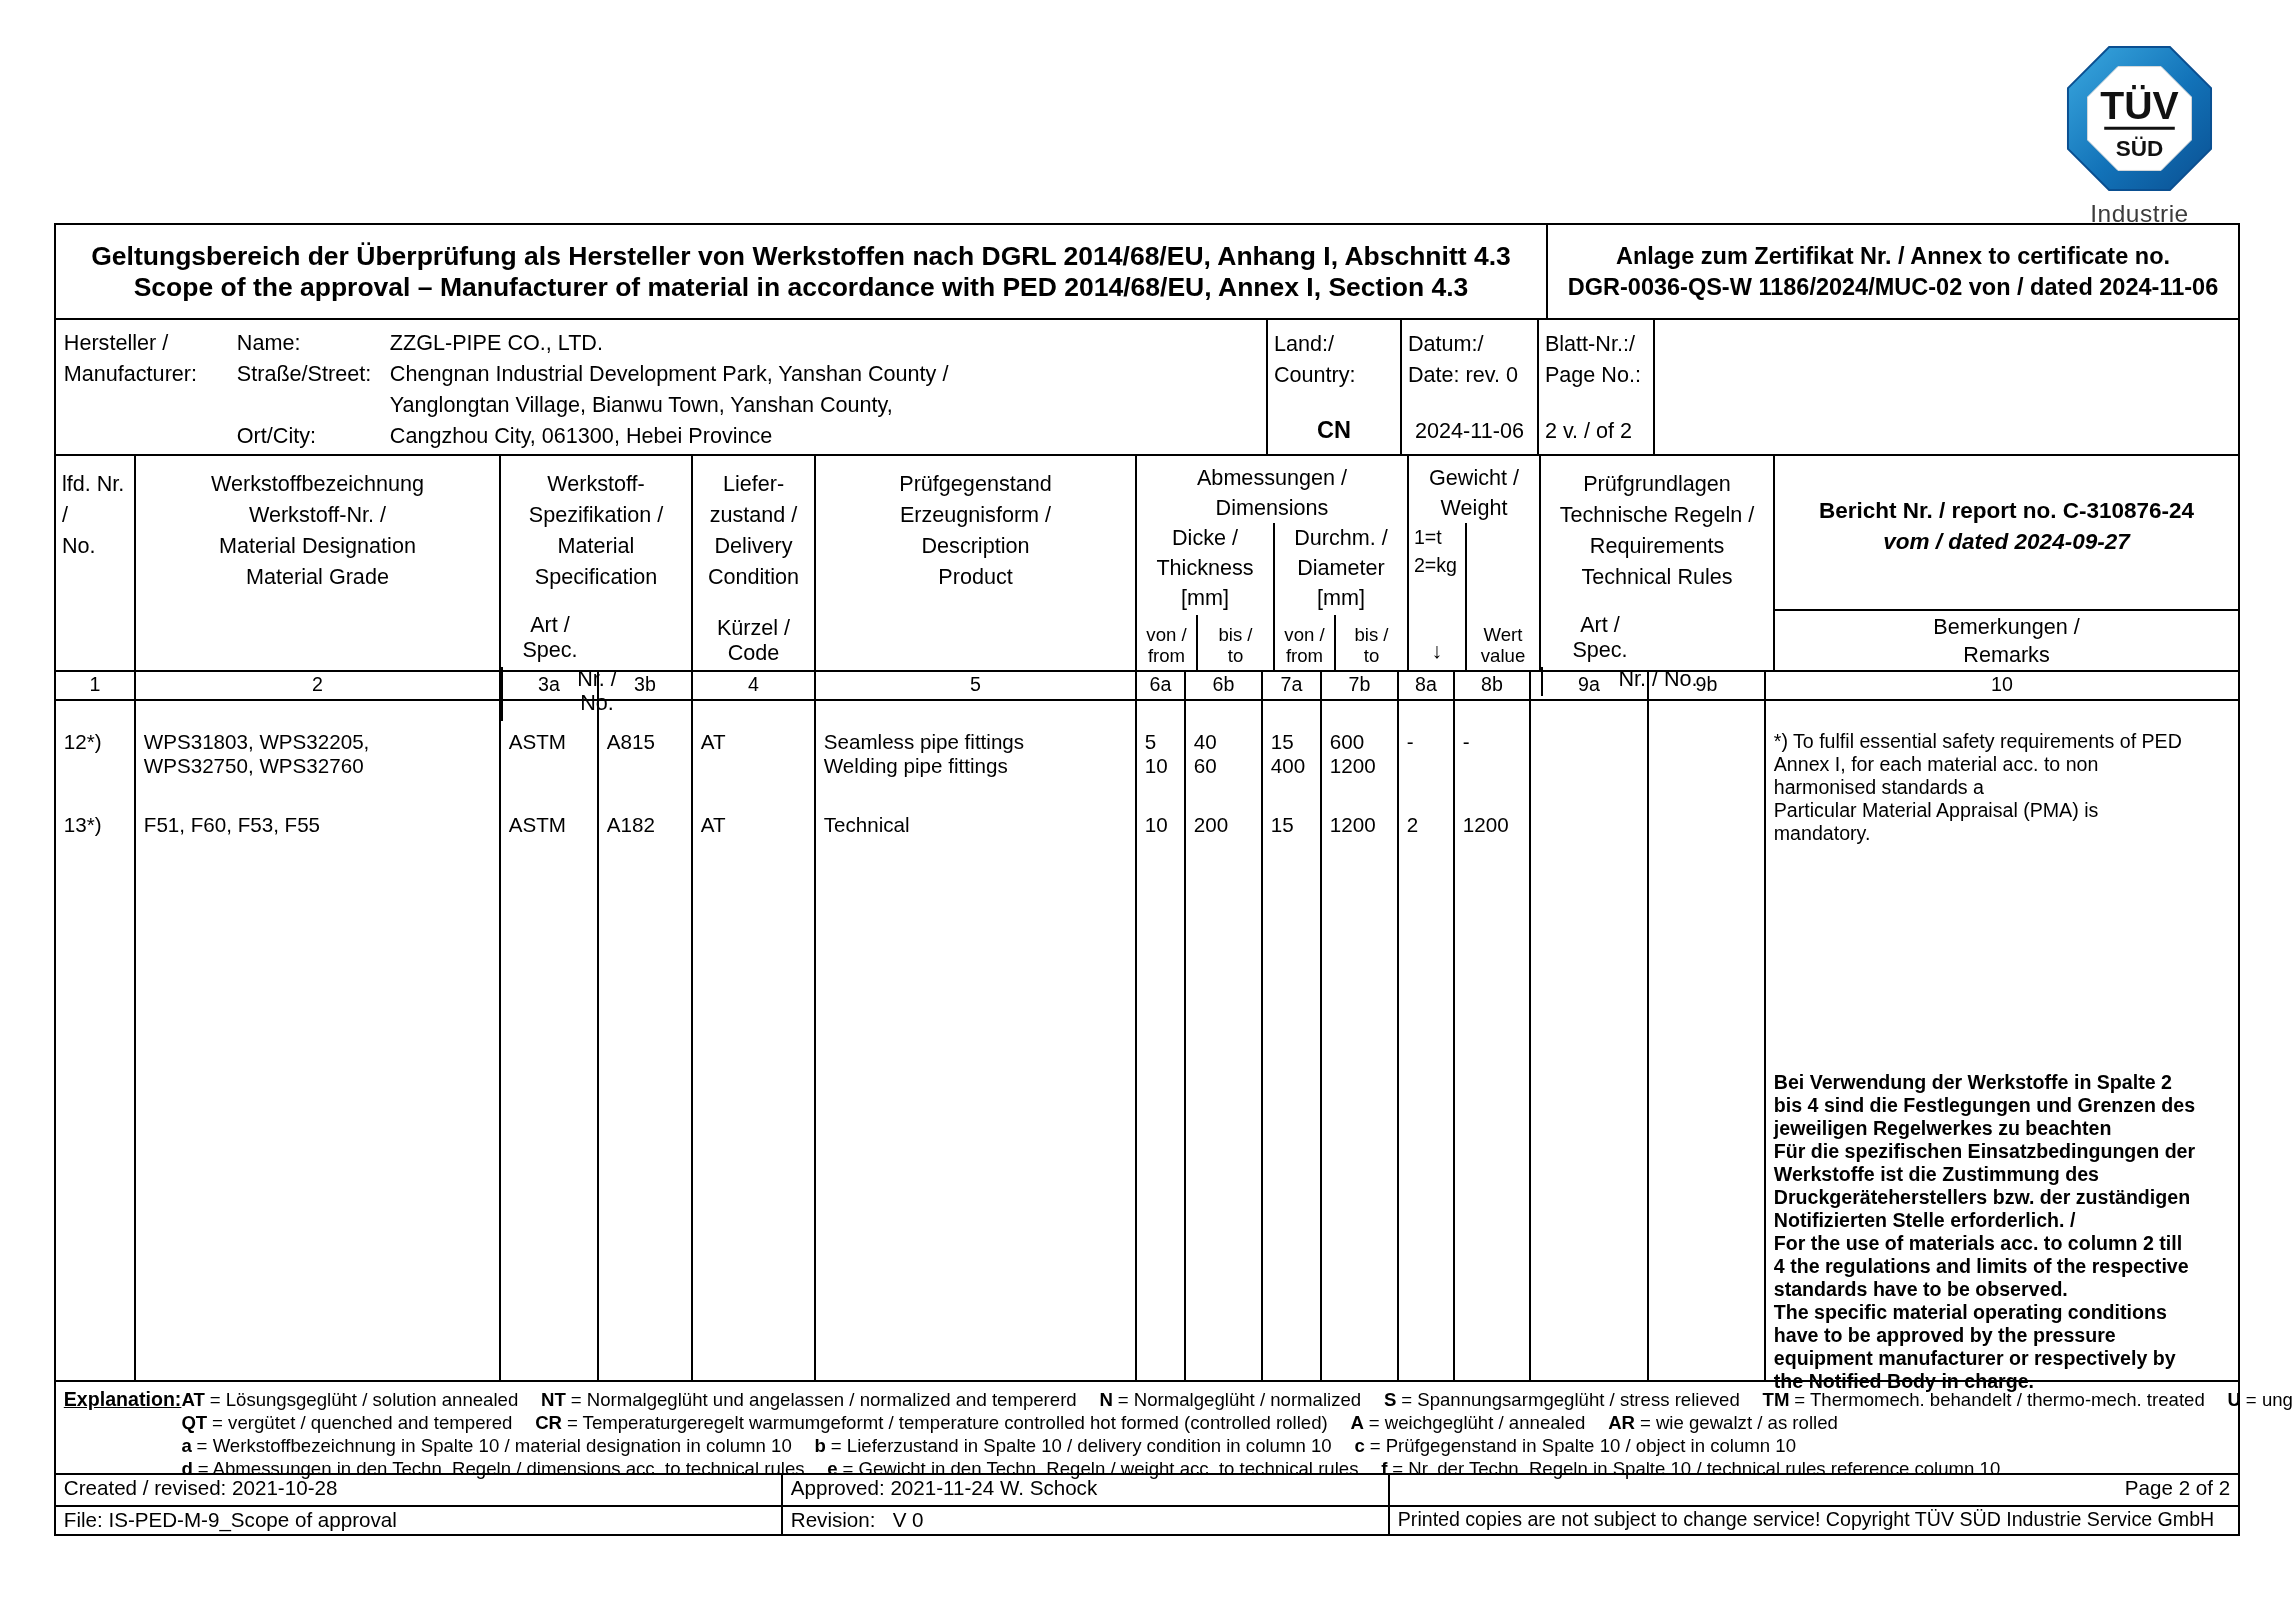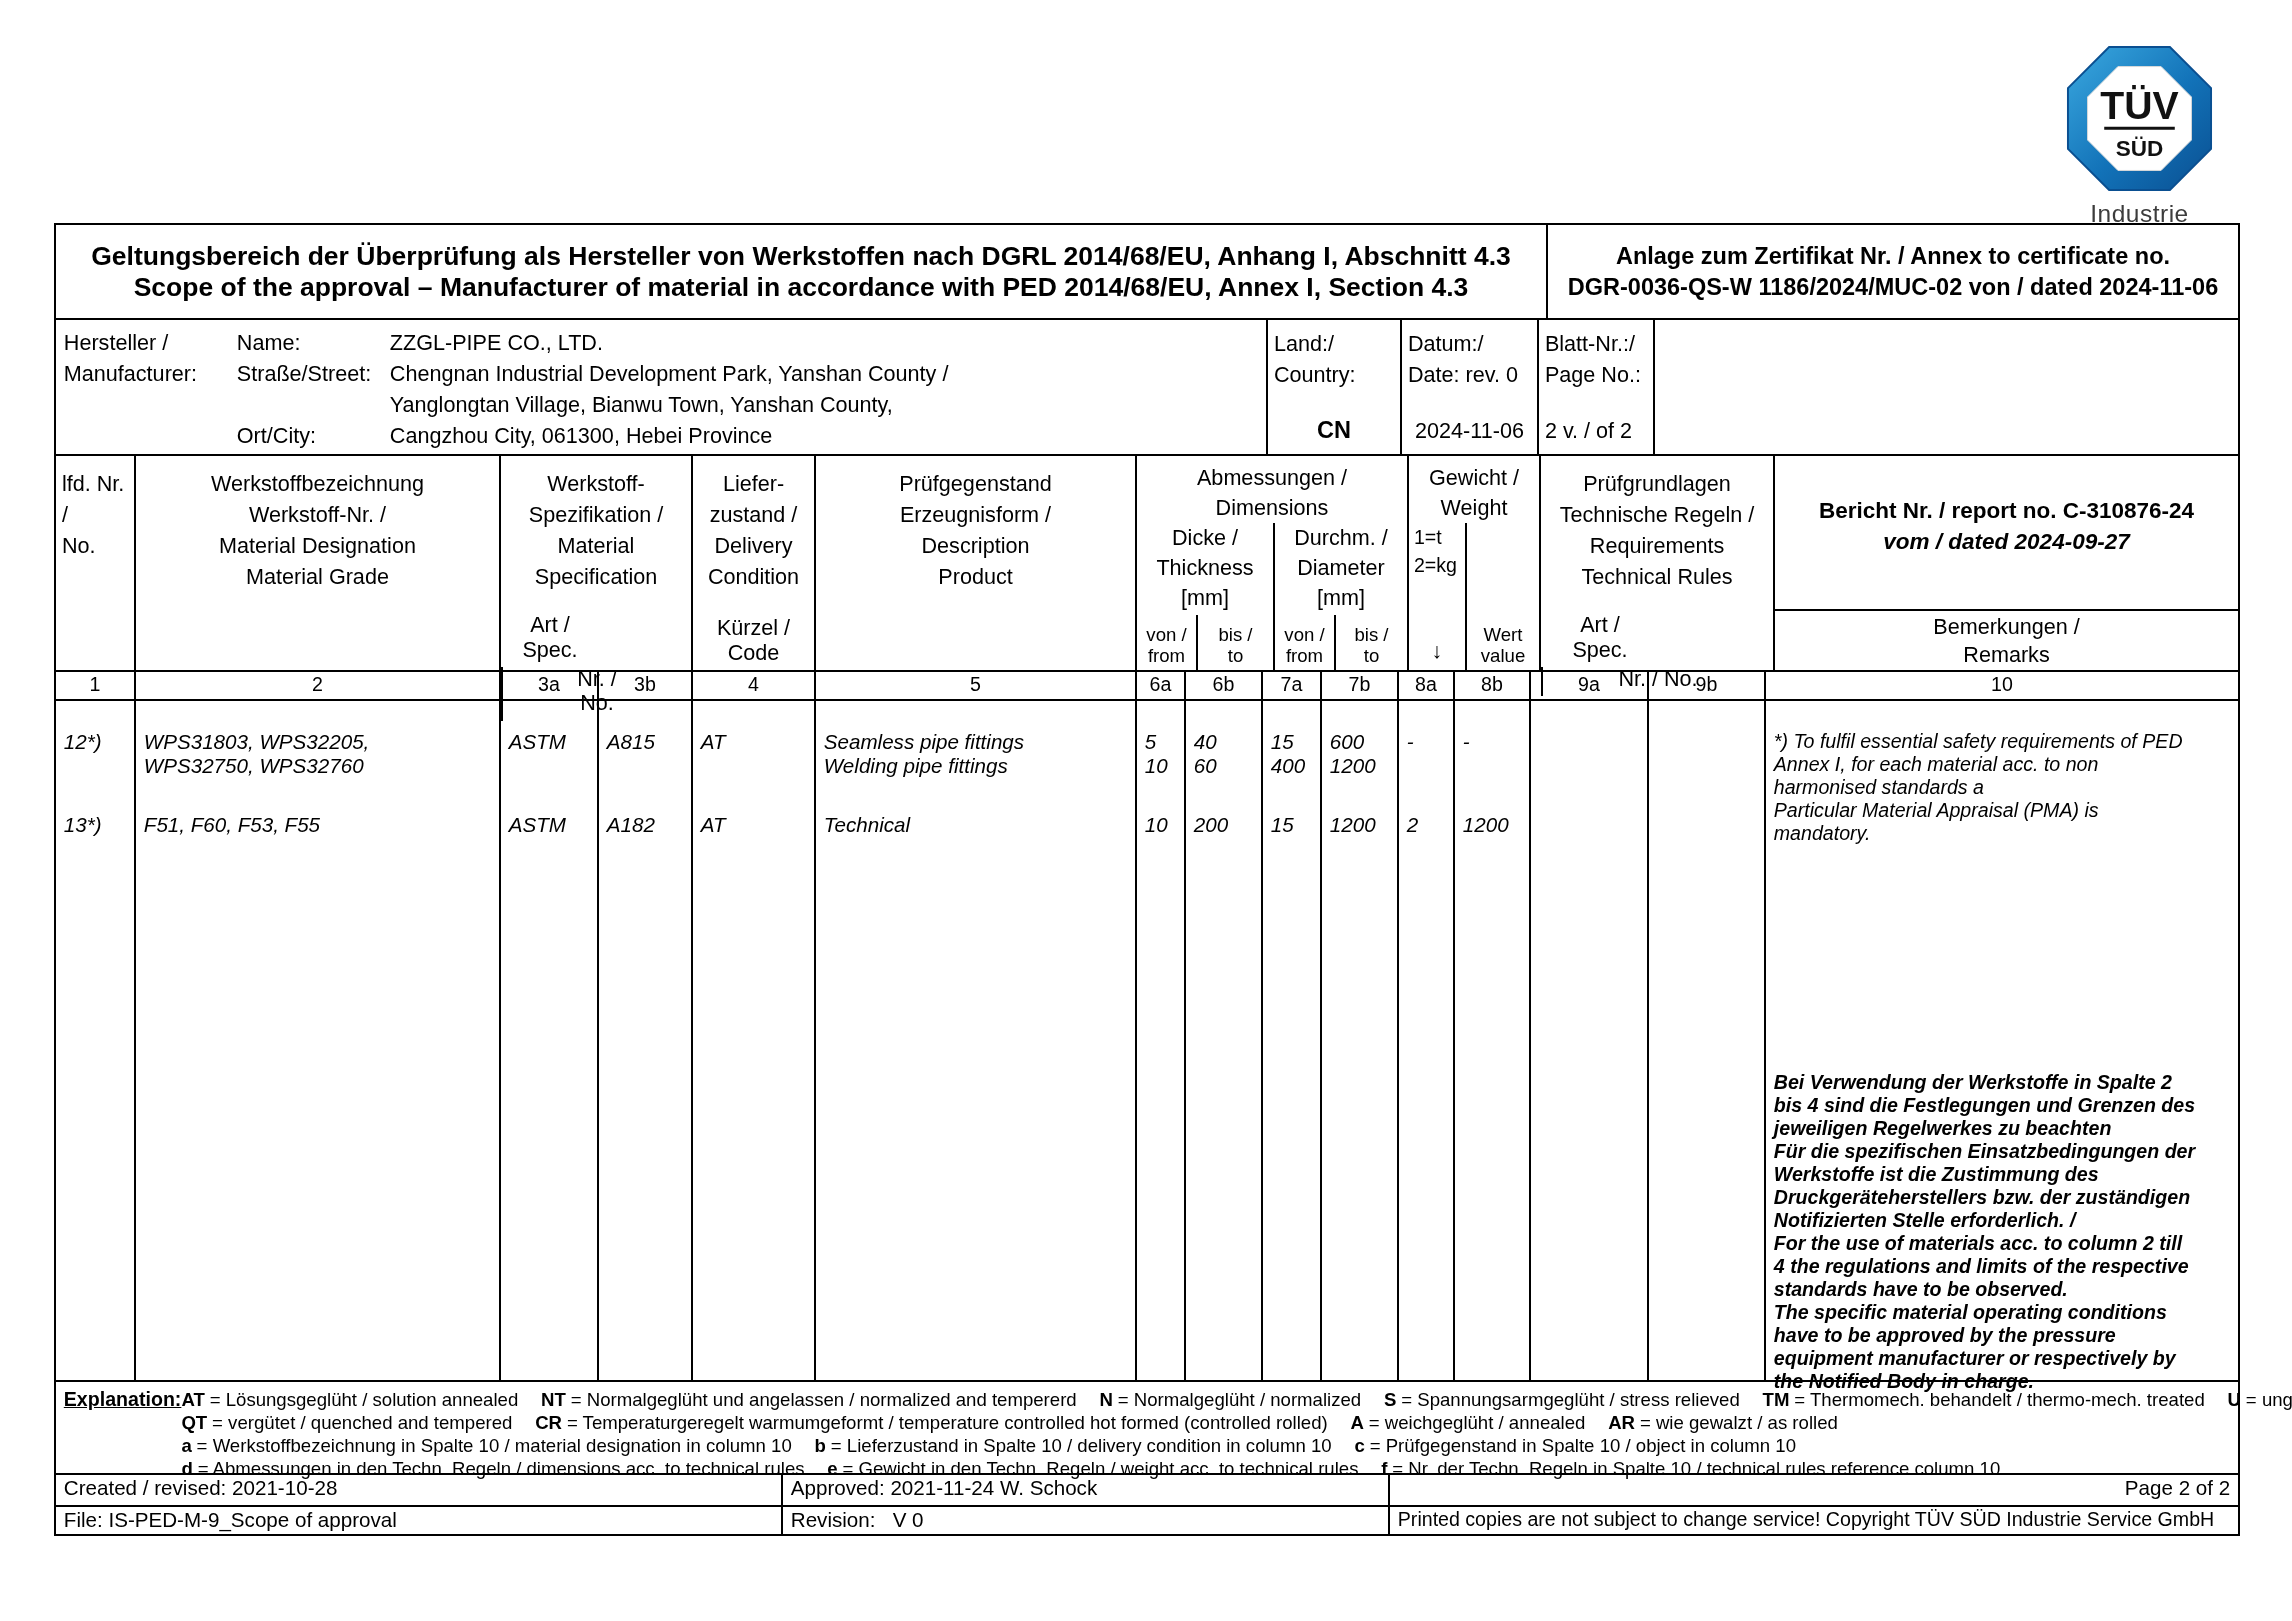--- a/index.html
+++ b/index.html
@@ -66,21 +66,21 @@
   .remarks-label { flex:1; display:flex; align-items:center; justify-content:center; text-align:center; line-height:27.4px; }
   
   .numrow { height:29px; font-size:19.6px; }
   .nc { border-right:2px solid #000; flex-shrink:0; text-align:center; line-height:25.5px; }
   .numrow .nc:last-child { border-right:none; }
   .cw1{width:80px} .cw2{width:365px} .cw3a{width:98px} .cw3b{width:94px} .cw4{width:123px}
   .cw5{width:321px} .cw6a{width:49px} .cw6b{width:77px} .cw7a{width:59px} .cw7b{width:77px}
   .cw8a{width:56px} .cw8b{width:76px} .cw9a{width:118px} .cw9b{width:117px} .cw10{flex:1}
   
   .tbody { height:681px; font-size:20.6px; }
-  .tb { border-right:2px solid #000; flex-shrink:0; padding:5.9px 7.8px; white-space:pre-line; line-height:23.5px;font-style:italic; }
+  .tb { border-right:2px solid #000; flex-shrink:0; padding:5.9px 7.8px; white-space:pre-line; line-height:23.5px; }
   .tbody .tb:last-child { border-right:none; }
   .blk1 { min-height:59px; }
   .rem-col { font-size:19.6px; }
   .note { line-height:23px; }
   .note-bold { font-weight:bold; line-height:23px; margin-top:202px; }
   
   .expl { height:93px; padding-top:5.9px; font-size:18.6px; }
   .expl-label { width:218px; padding-left:7.8px; font-weight:bold; font-size:19.6px; text-decoration:underline; }
   .expl-body { flex:1; }
   .expl-line { white-space:nowrap; line-height:23px; }

